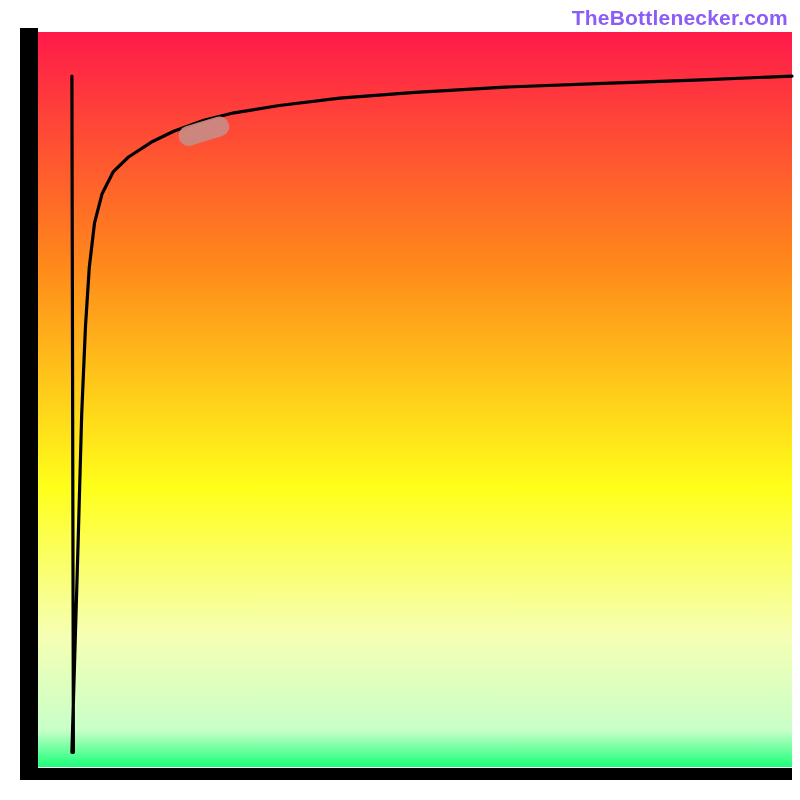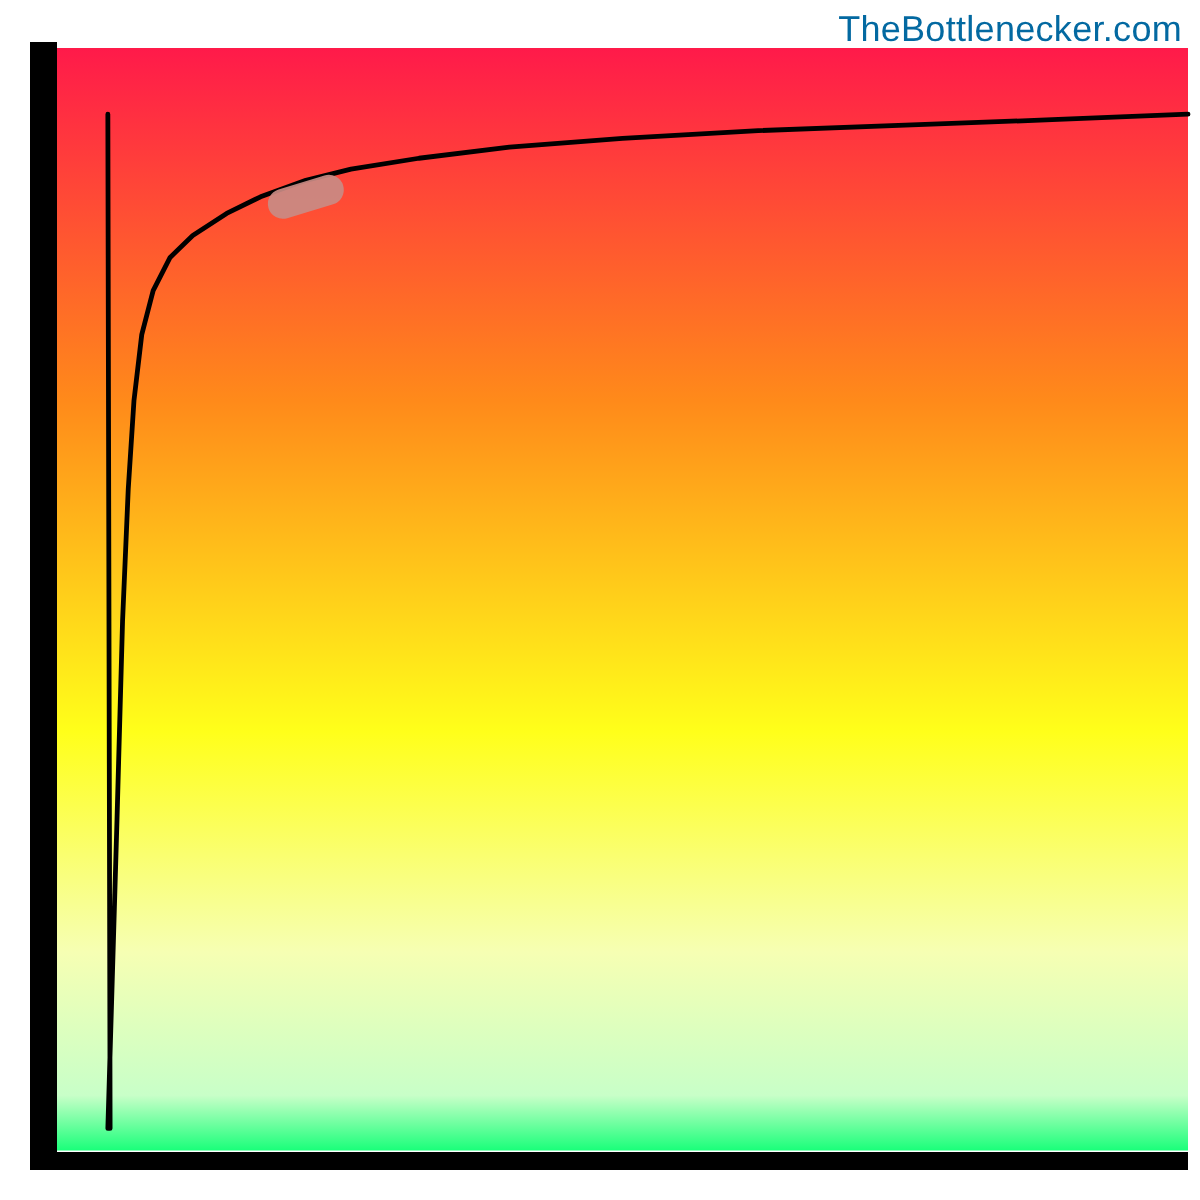--- a/index.html
+++ b/index.html
@@ -12,23 +12,23 @@
   }
   .chart-wrap {
     position: relative;
     width: 800px;
     height: 800px;
   }
   .watermark {
     position: absolute;
     top: 6px;
     right: 12px;
-    color: #0369a1;
-    font-size: 24px;
-    font-weight: 400;
+    color: #8b5cf6;
+    font-size: 21px;
+    font-weight: 700;
     letter-spacing: 0.2px;
     z-index: 3;
   }
   svg {
     display: block;
   }
 </style>
 </head>
 <body>
 

